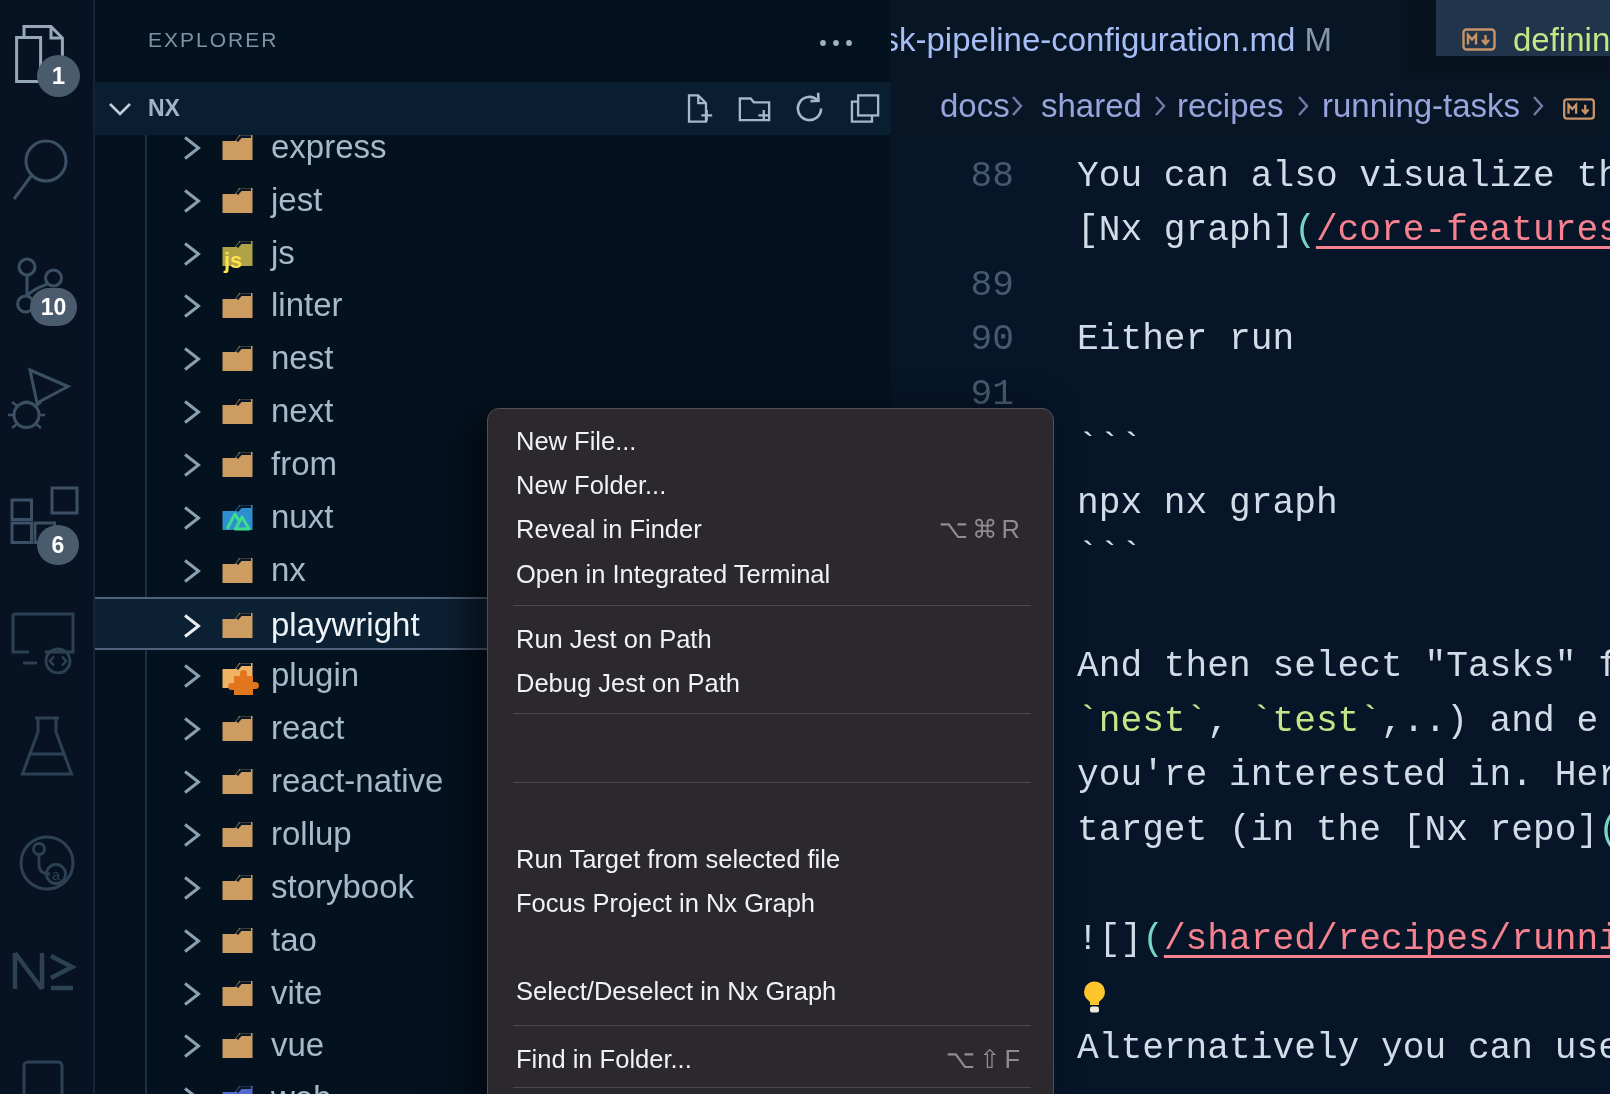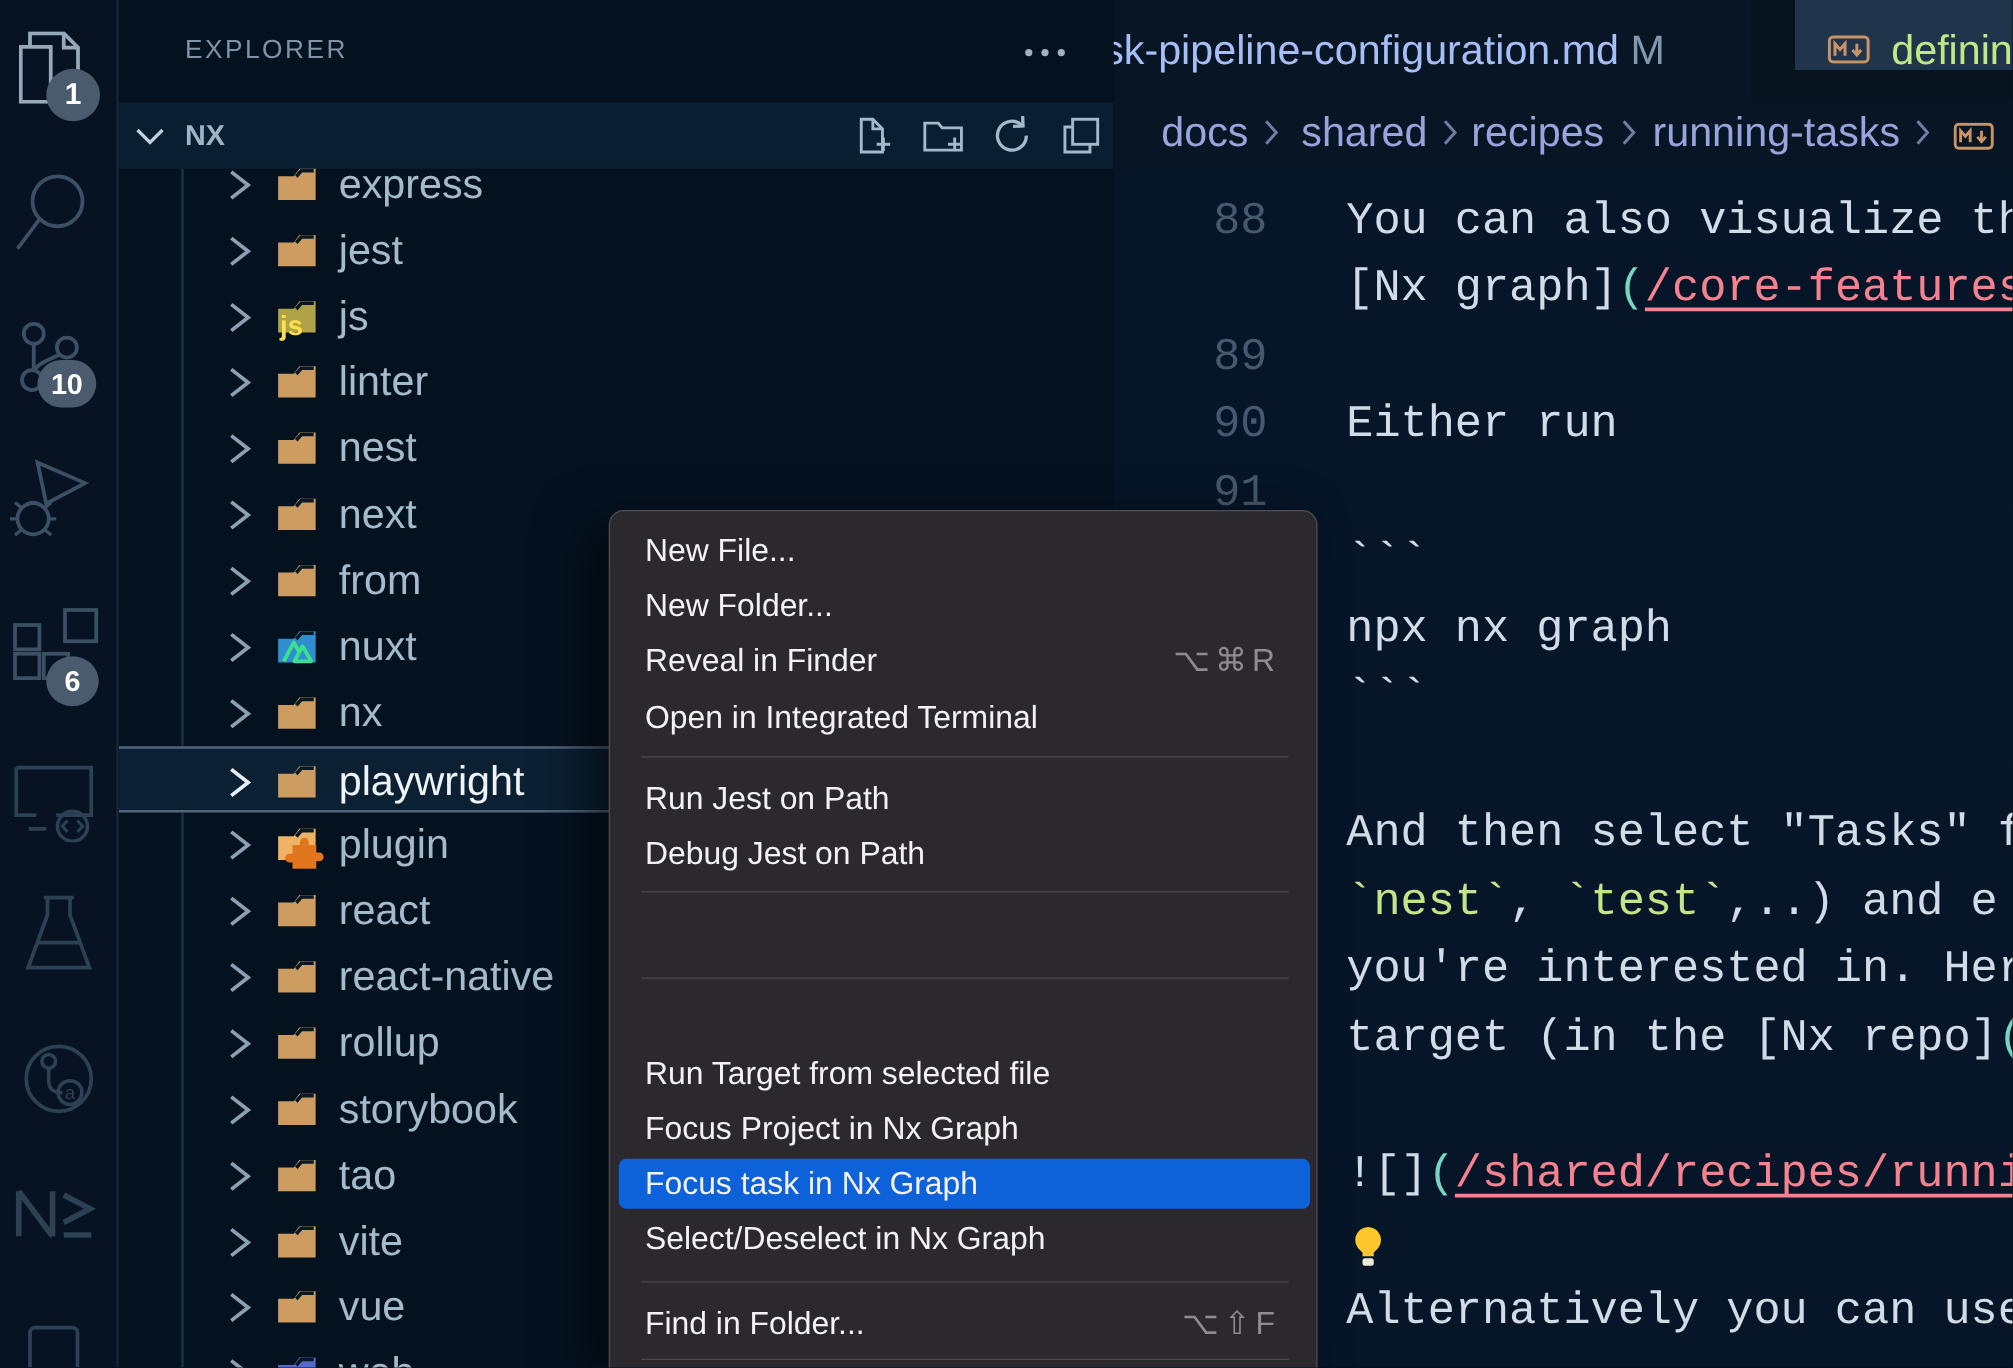--- a/index.html
+++ b/index.html
@@ -337,21 +337,21 @@
       <div id="tab2">
           <span style="position:absolute;left:26px;top:28px"><svg width="34" height="23" viewBox="0 0 34 23">
   <rect x="1.5" y="1.5" width="31" height="20" rx="3" fill="none" stroke="#c89465" stroke-width="2.4"></rect>
   <path d="M6 16.5 V7 L10 11.5 L14 7 V16.5" fill="none" stroke="#c89465" stroke-width="2.4"></path>
   <path d="M23.5 7 V15 M20 12 l3.5 4 3.5 -4" fill="none" stroke="#c89465" stroke-width="2.4"></path>
             </svg></span>
           <span class="fn">defining-</span>
         </div>
     </div>
     <div id="crumbs">
-        <span style="left:38px">docs</span>
+        <span style="left:49px">docs</span>
         <span class="csep" style="left:118px;top:11px"><svg width="16" height="26" viewBox="0 0 16 26">
             <path d="M4 4 L12 13 L4 22" fill="none" stroke="#707ca6" stroke-width="2.4"></path>
           </svg></span>
 <span style="left:150px">shared</span>
         <span class="csep" style="left:261px;top:11px"><svg width="16" height="26" viewBox="0 0 16 26">
             <path d="M4 4 L12 13 L4 22" fill="none" stroke="#707ca6" stroke-width="2.4"></path>
           </svg></span>
 <span style="left:286px">recipes</span>
         <span class="csep" style="left:404px;top:11px"><svg width="16" height="26" viewBox="0 0 16 26">
             <path d="M4 4 L12 13 L4 22" fill="none" stroke="#707ca6" stroke-width="2.4"></path>
@@ -448,23 +448,20 @@
         <span class="t">Debug Jest on Path</span>
       </div>
       <div class="msep" style="top:304px"></div>
       <div class="msep" style="top:373px"></div>
       <div class="mi" style="top:430px">
         <span class="t">Run Target from selected file</span>
       </div>
       <div class="mi" style="top:474px">
         <span class="t">Focus Project in Nx Graph</span>
       </div>
-      <div class="mi hl" style="top:518px">
-        <span class="t">Focus task in Nx Graph</span>
-      </div>
       <div class="mi" style="top:562px">
         <span class="t">Select/Deselect in Nx Graph</span>
       </div>
       <div class="msep" style="top:616px"></div>
       <div class="mi" style="top:630px">
         <span class="t">Find in Folder...</span>
         <span class="sc">⌥⇧F</span>
       </div>
       <div class="msep" style="top:678px"></div>
     </div>

